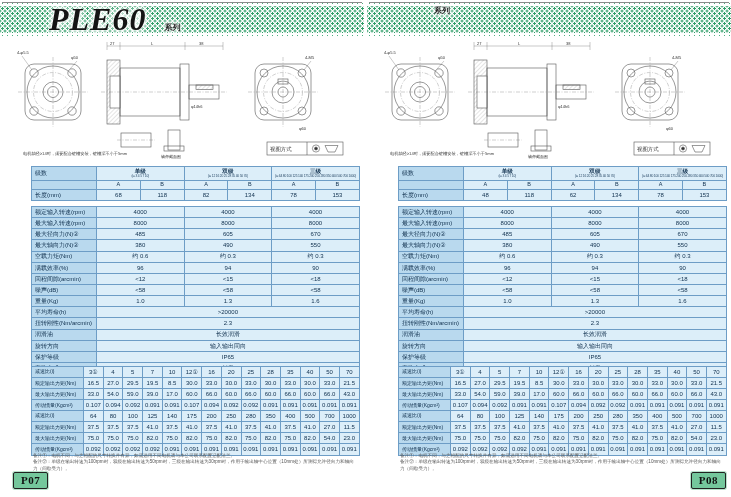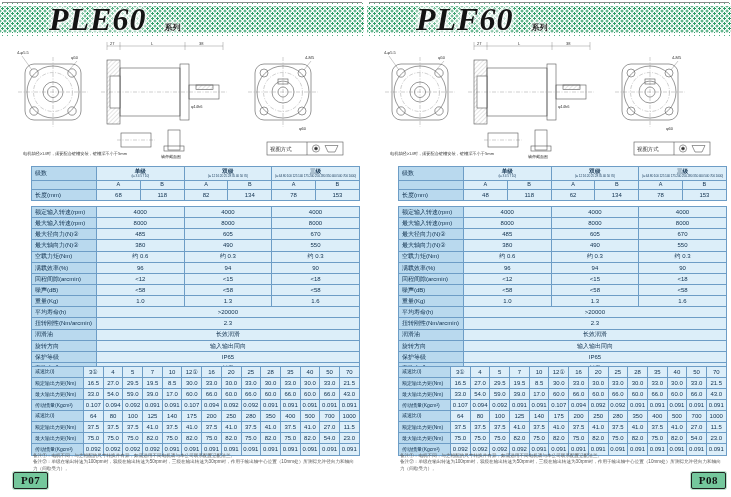--- a/index.html
+++ b/index.html
@@ -472,21 +472,20 @@
       <div class="notes">
         <div>备注①：电机不同，与之相配的尺寸转换件有异，如需选用不同电机请与本公司联系配置适配法兰。</div>
         <div>备注②：单级在输出转速为100rpm时，双级在输出转速为50rpm时，三级在输出转速为30rpm时，作用于输出轴中心位置（10mm处）所测得允许径向力和轴向力（间歇受力）。</div>
       </div>
     <div class="page-badge">P07</div>
   </section>
     <section class="panel p1">
     <div class="topline"></div>
     <div class="band">
       <div class="band-title-wrap">
-        <span class="band-title">PLF60</span>
         <span class="band-suffix">系列</span>
       </div>
     </div>
     <div class="drawing">
 <svg class="tech" viewBox="0 0 334 124">
   <g class="ln">
     <rect x="10" y="26" width="56" height="56" rx="9"></rect>
     <line x1="38" y1="19" x2="38" y2="89" class="cl"></line>
     <line x1="3" y1="54" x2="73" y2="54" class="cl"></line>
     <circle cx="38" cy="54" r="26"></circle>

